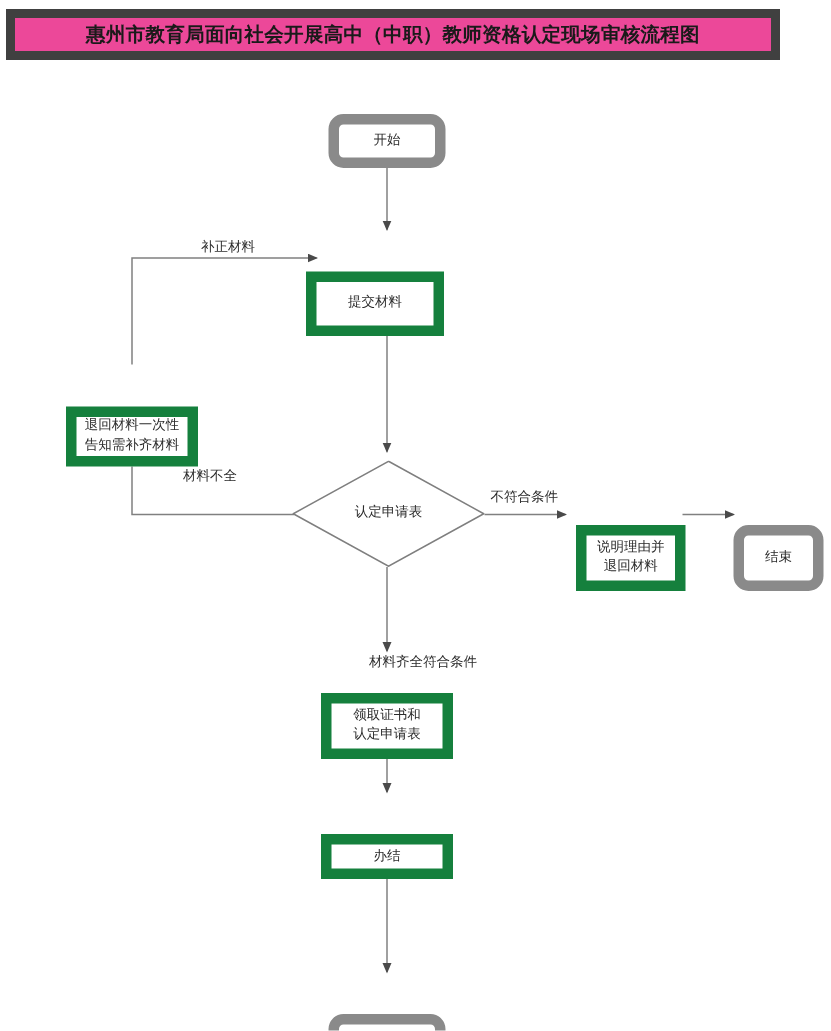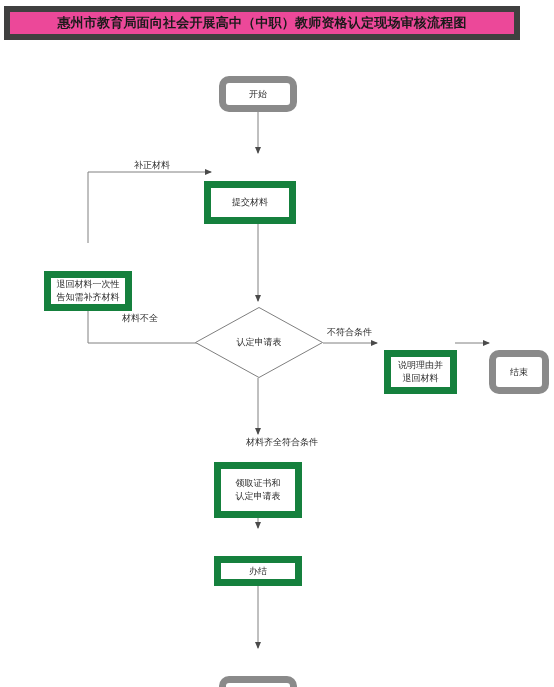--- a/index.html
+++ b/index.html
@@ -181,21 +181,21 @@
 
   <div class="node process" style="left:384px; top:322px; width:73px; height:44px;">
     <span class="node-label">说明理由并
 退回材料</span>
   </div>
 
   <div class="node terminator" style="left:489px; top:322px; width:60px; height:44px;">
     <span class="node-label">结束</span>
   </div>
 
-  <div class="node process" style="left:214px; top:434px; width:88px; height:56px;">
+  <div class="node process" style="left:214px; top:434px; width:88px; height:44px;">
     <span class="node-label">领取证书和
 认定申请表</span>
   </div>
 
   <div class="node process" style="left:214px; top:528px; width:88px; height:30px;">
     <span class="node-label">办结</span>
   </div>
 
   <div class="node terminator" style="left:219px; top:648px; width:78px; height:36px;">
     <span class="node-label">结束</span>

